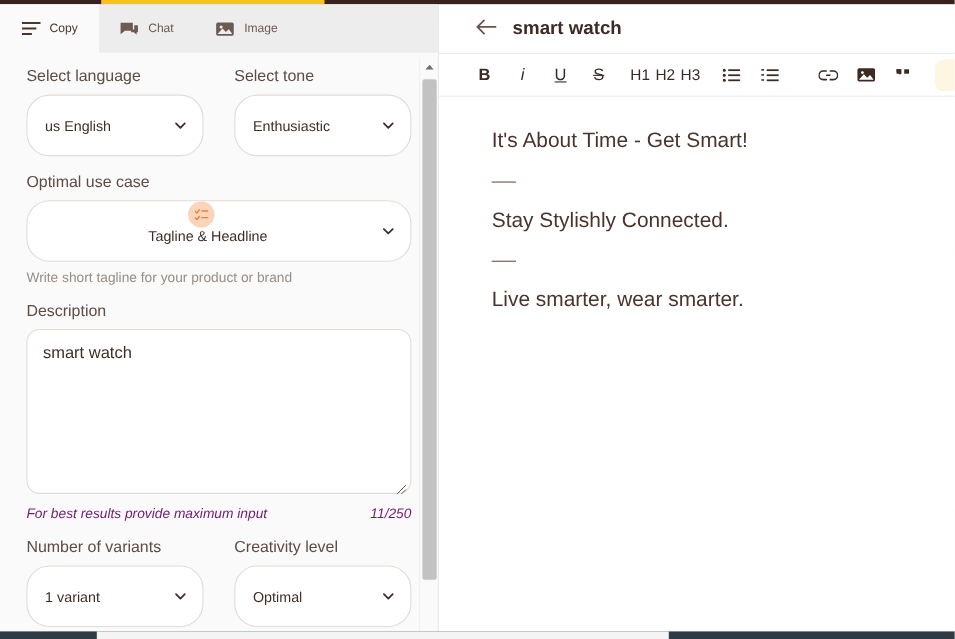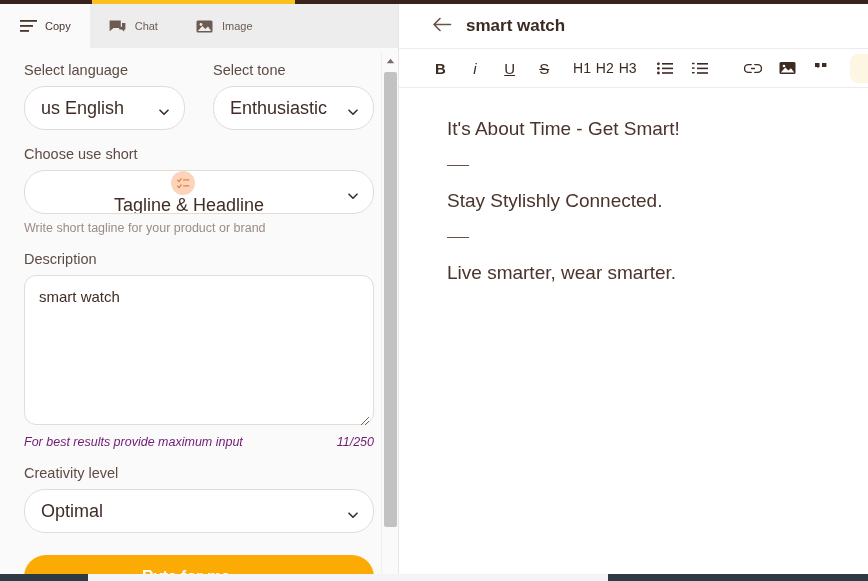--- a/index.html
+++ b/index.html
@@ -39,24 +39,24 @@
 
   .panel-body {
     position: relative; height: 533px; padding: 14px 24px 0 24px;
     background: #fafafa;
   }
   .field-label { font-size: 14.5px; color: #5d4b44; margin-bottom: 8px; }
   .row2 { display: flex; gap: 28px; }
   .col { flex: 1 1 0; min-width: 0; }
 
   .select {
-    position: relative; height: 44px; background: #fff;
+    position: relative; height: 56px; background: #fff;
     border: 1px solid #e3dcd6; border-radius: 21px;
     display: flex; align-items: center; padding: 0 34px 0 16px;
-    font-size: 18px; color: #3f2d26; cursor: pointer;
+    font-size: 13px; color: #3f2d26; cursor: pointer;
     white-space: nowrap; overflow: hidden;
   }
   .select .chev {
     position: absolute; right: 14px; top: 50%; transform: translateY(-50%);
     width: 12px; height: 12px;
   }
   .select.wide { padding-left: 14px; flex-direction: column; }
   .usecase-icon {
     width: 24px; height: 24px; border-radius: 50%;
     background: #fbd5bb; display: inline-flex; align-items: center;
@@ -215,21 +215,21 @@
             <span class="chev">
               <svg width="12" height="12" viewBox="0 0 12 12">
                   <path d="M2 4.2 L6 8.2 L10 4.2" stroke="#3f2d26" stroke-width="1.6" fill="none" stroke-linecap="round" stroke-linejoin="round"></path>
                 </svg>
             </span>
           </div>
         </div>
       </div>
 
       <div style="margin-top:16px">
-        <div class="field-label">Choose use short</div>
+        <div class="field-label">Optimal use case</div>
         <div class="select wide">
           <span class="usecase-icon">
             <svg width="13" height="13" viewBox="0 0 13 13">
               <path d="M0.6 3.2 L2 4.6 L4.2 1.8" stroke="#e8813a" stroke-width="1.3" fill="none" stroke-linecap="round" stroke-linejoin="round"></path>
               <path d="M0.6 9.2 L2 10.6 L4.2 7.8" stroke="#e8813a" stroke-width="1.3" fill="none" stroke-linecap="round" stroke-linejoin="round"></path>
               <rect x="6" y="2.2" width="6.4" height="1.3" rx="0.6" fill="#e8813a"></rect>
               <rect x="6" y="8.2" width="6.4" height="1.3" rx="0.6" fill="#e8813a"></rect>
             </svg>
           </span>
           <span>Tagline &amp; Headline</span>
@@ -253,20 +253,31 @@
           </span>
         </div>
         <div class="meta-row">
           <span>For best results provide maximum input</span>
           <span>11/250</span>
         </div>
       </div>
 
       <div class="row2" style="margin-top:16px">
         <div class="col">
+          <div class="field-label">Number of variants</div>
+          <div class="select">
+            <span>1 variant</span>
+            <span class="chev">
+              <svg width="12" height="12" viewBox="0 0 12 12">
+                  <path d="M2 4.2 L6 8.2 L10 4.2" stroke="#3f2d26" stroke-width="1.6" fill="none" stroke-linecap="round" stroke-linejoin="round"></path>
+                </svg>
+            </span>
+          </div>
+        </div>
+        <div class="col">
           <div class="field-label">Creativity level</div>
           <div class="select">
             <span>Optimal</span>
             <span class="chev">
               <svg width="12" height="12" viewBox="0 0 12 12">
                   <path d="M2 4.2 L6 8.2 L10 4.2" stroke="#3f2d26" stroke-width="1.6" fill="none" stroke-linecap="round" stroke-linejoin="round"></path>
                 </svg>
             </span>
           </div>
         </div>

